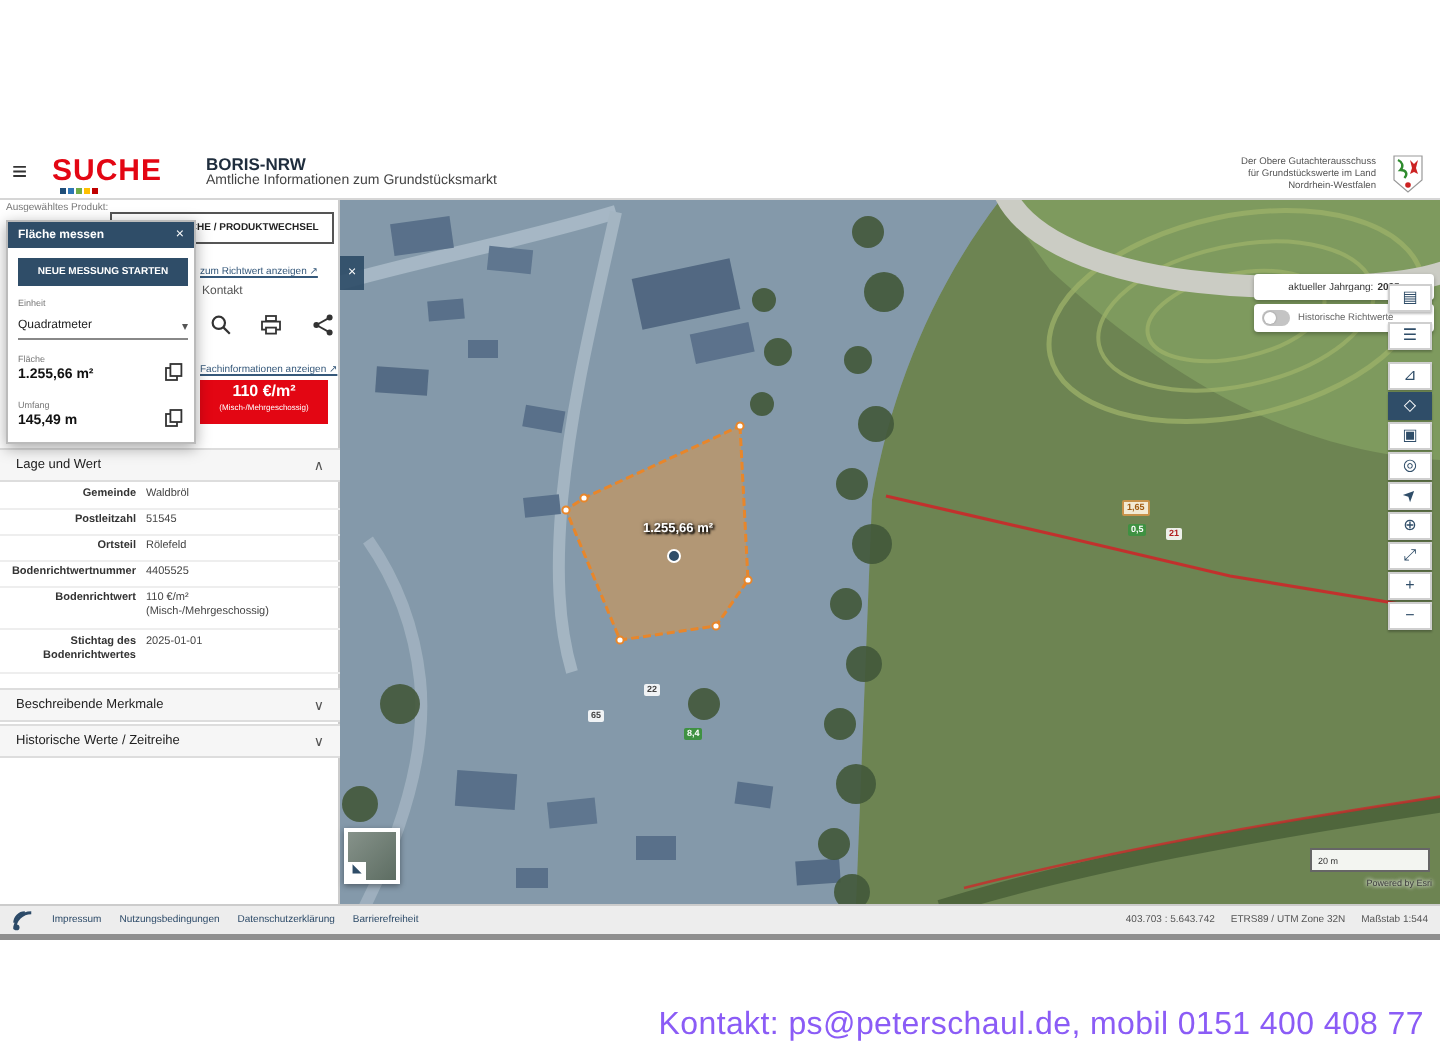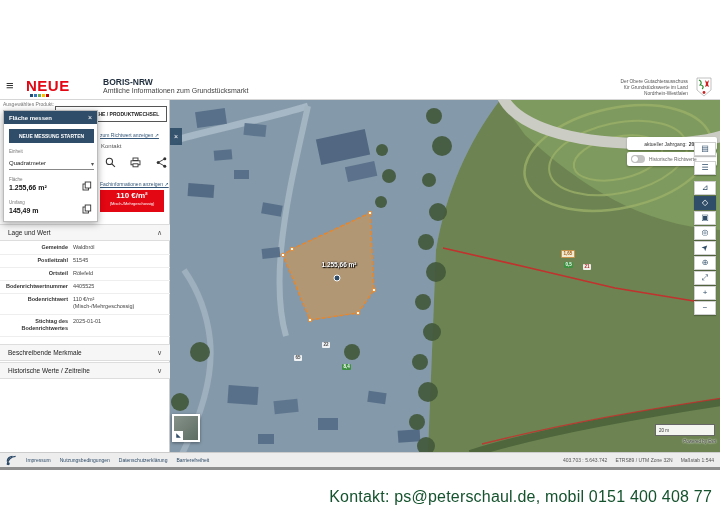--- a/index.html
+++ b/index.html
@@ -65,31 +65,31 @@
   .ov-corner{position:absolute;left:0;bottom:0;width:9px;height:9px;background:#fff;color:#2f4d68;font-size:6px;line-height:9px;text-align:center;}
   .scale-bar{left:655px;top:424px;width:60px;height:12px;background:rgba(255,255,255,.92);border:1px solid #666;box-sizing:border-box;
     font-size:4.5px;color:#333;display:flex;align-items:center;padding-left:3px;}
   .esri-attr{left:640px;top:439px;width:76px;text-align:right;font-size:4.5px;color:#3c3c3c;text-shadow:0 0 2px #fff,0 0 2px #fff;}
   
   #app-footer{left:0;top:452px;width:720px;height:15px;background:#ededed;border-top:1px solid #ccc;box-sizing:border-box;
     display:flex;align-items:center;gap:9px;padding:0 6px;}
   .f-link{font-size:5px;color:#2c4a68;cursor:pointer;}
   .f-right{margin-left:auto;font-size:5px;color:#555;display:flex;gap:8px;}
   #bottom-strip{left:0;top:467px;width:720px;height:3px;background:#8f8f8f;}
-  .contact-line{right:8px;top:488px;font-size:16px;color:#14532d;letter-spacing:.2px;}
+  .contact-line{right:8px;top:504px;font-size:16px;color:#8b5cf6;letter-spacing:.2px;}
   svg{display:block;}
 </style>
 </head>
 <body>
 
 <div id="stage">
 
   <div class="abs" id="app-header">
     <div class="abs menu-glyph">≡</div>
-    <div class="abs logo-text">NEUE</div>
+    <div class="abs logo-text">SUCHE</div>
     <div class="abs logo-px" style="left:30px;background:#1f4e79"></div>
     <div class="abs logo-px" style="left:34px;background:#2e75b6"></div>
     <div class="abs logo-px" style="left:38px;background:#70ad47"></div>
     <div class="abs logo-px" style="left:42px;background:#ffc000"></div>
     <div class="abs logo-px" style="left:46px;background:#c00000"></div>
     <div class="abs app-title">BORIS-NRW</div>
     <div class="abs app-subtitle">Amtliche Informationen zum Grundstücksmarkt</div>
     <div class="abs org-text">
       <span style="display:block">Der Obere Gutachterausschuss</span>
       <span style="display:block">für Grundstückswerte im Land</span>

